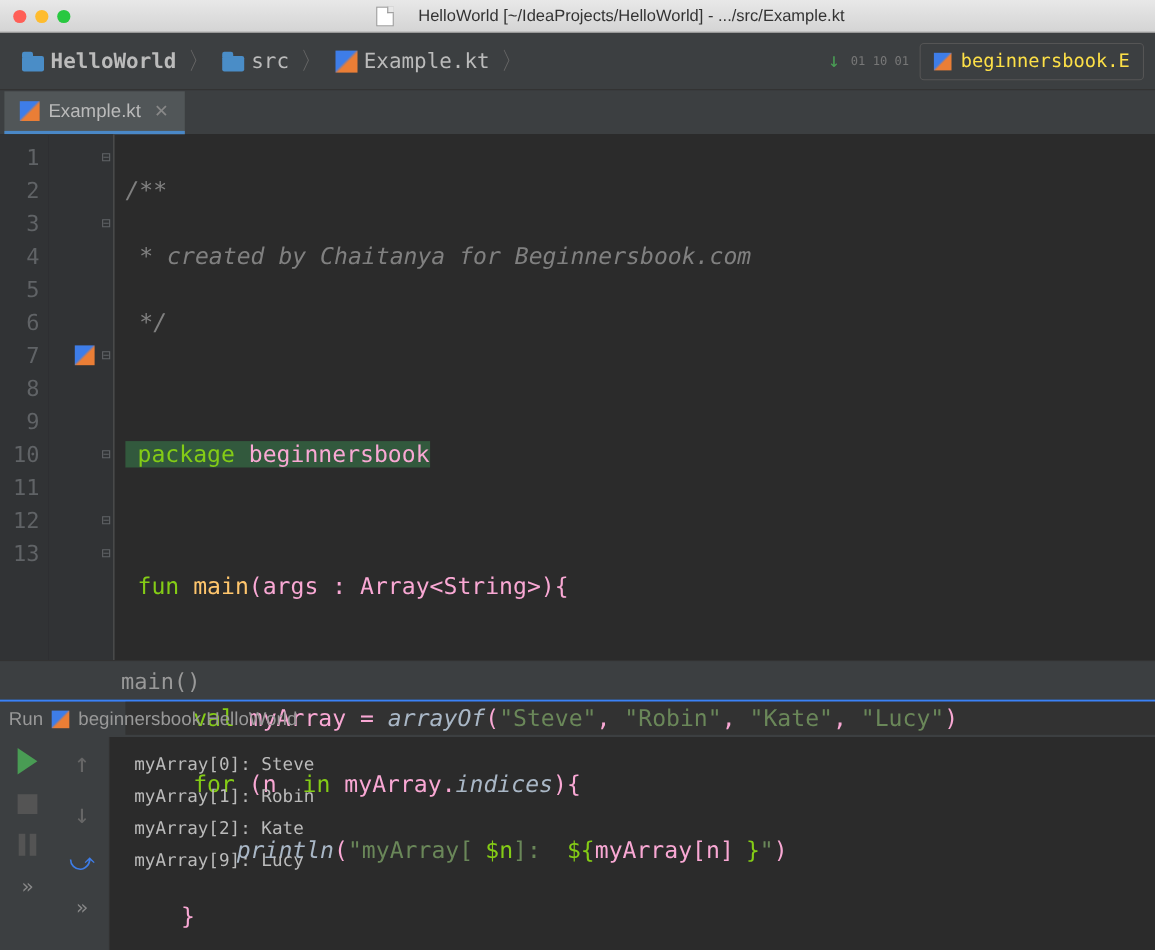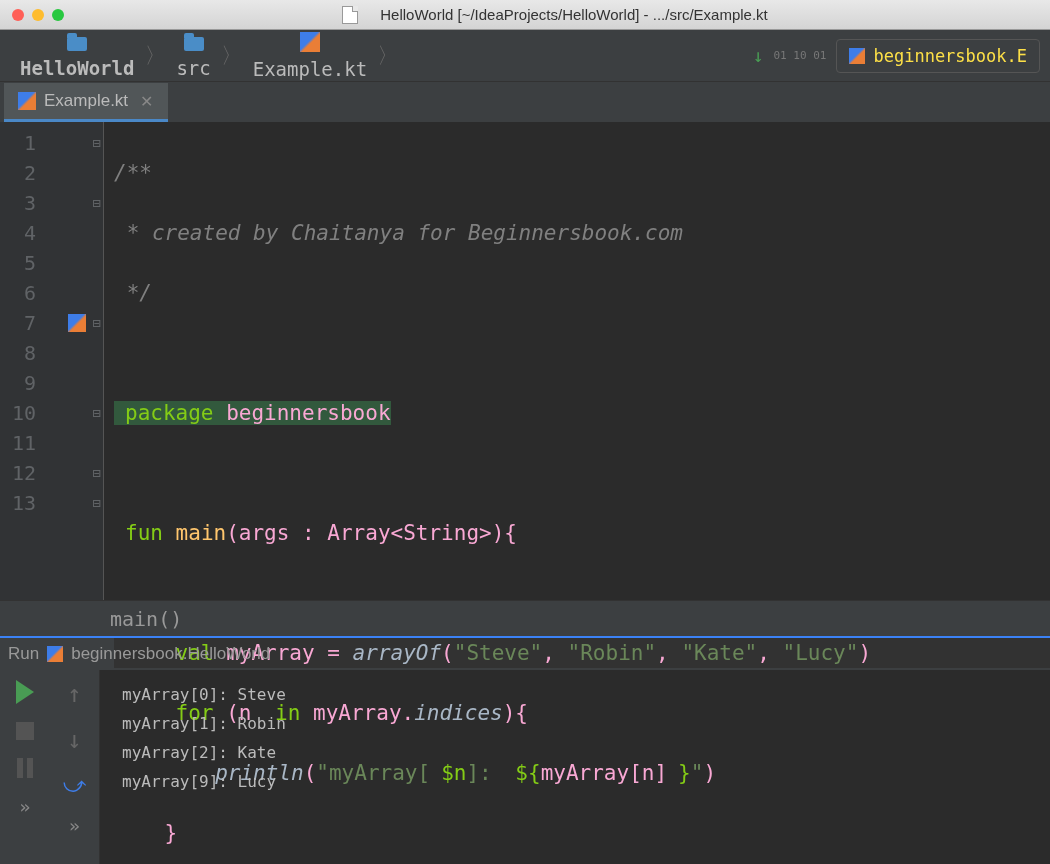--- a/index.html
+++ b/index.html
@@ -35,21 +35,21 @@
 
     .navbar {
       height: 52px;
       background: #3c3f41;
       display: flex;
       align-items: center;
       padding: 0 10px;
       border-bottom: 1px solid #323232;
     }
     .breadcrumb { display: flex; align-items: center; gap: 0; font-size: 19px; color: #bbb; }
-    .crumb { display: flex; align-items: center; gap: 6px; padding: 6px 10px; cursor: pointer; flex-direction: column; }
+    .crumb { display: flex; align-items: center; gap: 6px; padding: 6px 10px; cursor: pointer; }
     .crumb-sep { color: #666; font-size: 22px; }
     .folder-icon { width: 20px; height: 18px; position: relative; }
     .folder-icon::before { content: ""; position: absolute; width: 20px; height: 14px; bottom: 0; background: #4a8dc7; border-radius: 2px; }
     .folder-icon::after { content: ""; position: absolute; width: 10px; height: 5px; top: 0; background: #4a8dc7; border-radius: 2px 2px 0 0; }
     .folder-icon.module::before { background: #4a8dc7; }
     .folder-icon.module { }
     .kt-icon { width: 20px; height: 20px; background: linear-gradient(135deg, #3e7de8 0%, #3e7de8 45%, #ea7e36 55%, #ea7e36 100%); }
     .navbar-right { display: flex; align-items: center; gap: 10px; }
     .down-arrow { color: #499c54; font-size: 18px; }
     .binary-text { color: #777; font-size: 11px; line-height: 8px; }

